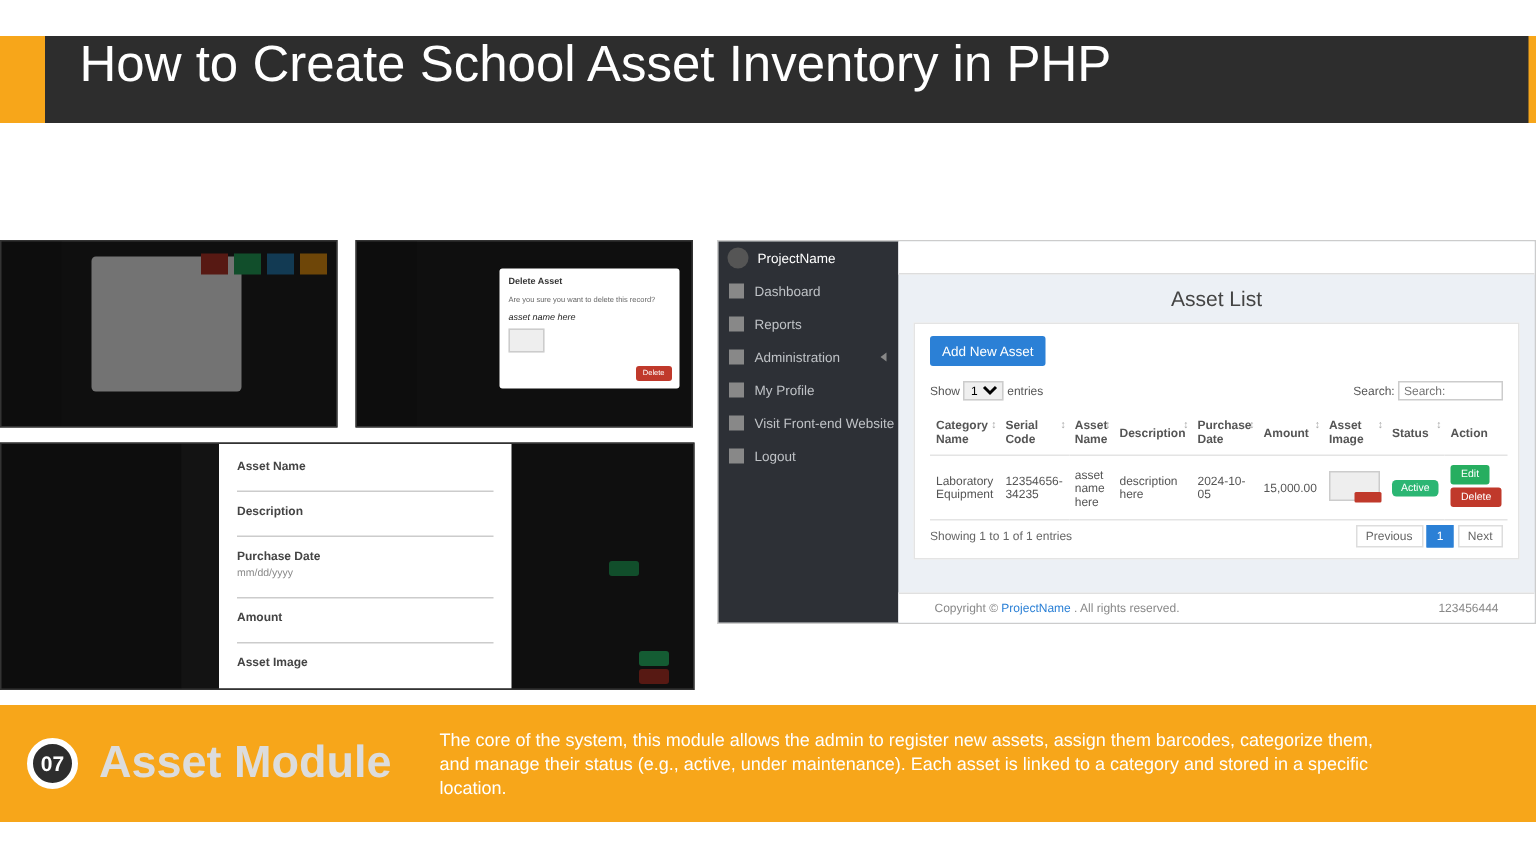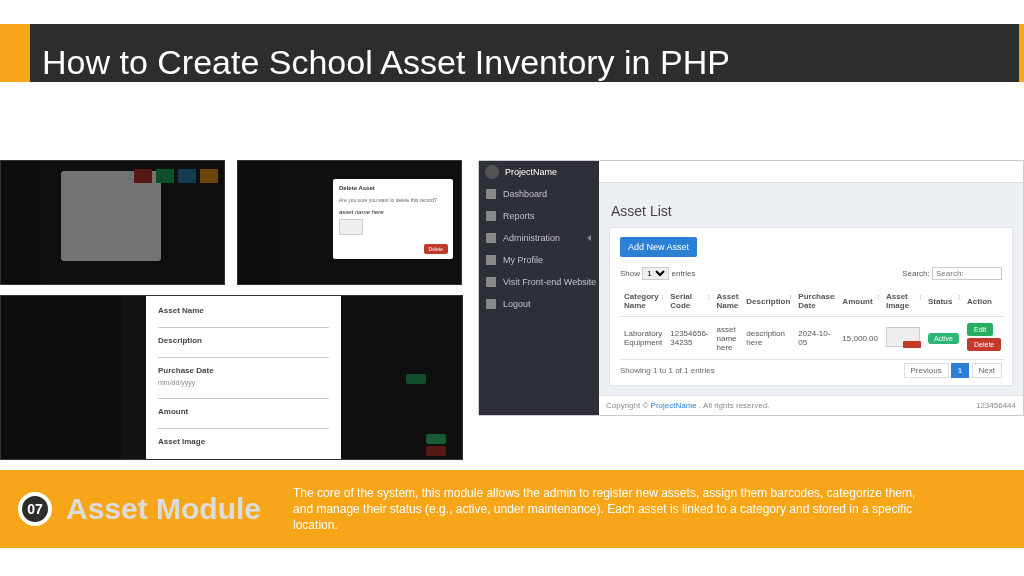--- a/index.html
+++ b/index.html
@@ -1,20 +1,20 @@
 <!DOCTYPE html>
 <html><head>
 <meta charset="utf-8">
 <style>
   * { margin:0; padding:0; box-sizing:border-box; font-family: Arial, Helvetica, sans-serif; }
   body { width:1024px; height:576px; background:#fff; overflow:hidden; position:relative; }
 
   
   .title-frame { position:absolute; top:24px; left:0; right:0; height:58px; background:#f7a61a; }
-  .title-inner { position:absolute; top:0; left:30px; right:5px; height:58px; background:#2d2d2d; display:flex; align-items:flex-end; padding-left:12px; }
+  .title-inner { position:absolute; top:0; left:30px; right:5px; height:58px; background:#2d2d2d; display:flex; align-items:flex-start; padding-left:23px; }
   .title-inner h1 { color:#fff; font-size:34px; font-weight:400; }
 
   
   .gallery { position:absolute; top:160px; left:0; right:0; height:300px; }
 
   .sshot { position:absolute; background:#222; border:1px solid #333; overflow:hidden; }
   .sshot.dim::after { content:""; position:absolute; inset:0; background:rgba(0,0,0,0.55); }
 
   
   .s1 { left:0; top:0; width:225px; height:125px; }
@@ -61,21 +61,21 @@
   .main-shot .sidebar .brand { height:22px; line-height:22px; padding-left:26px; position:relative; color:#fff; font-size:9px; }
   .main-shot .sidebar .brand::before { content:""; position:absolute; left:6px; top:4px; width:14px; height:14px; border-radius:50%; background:#555; }
   .main-shot .sidebar .user  { height:26px; line-height:26px; padding-left:28px; position:relative; border-bottom:1px solid #3a3d42; }
   .main-shot .sidebar .user::before { content:""; position:absolute; left:6px; top:5px; width:16px; height:16px; border-radius:50%; background:#777; }
   .main-shot .sidebar .navitem { height:22px; line-height:22px; padding-left:24px; position:relative; cursor:pointer; }
   .main-shot .sidebar .navitem .ico { position:absolute; left:7px; top:6px; width:10px; height:10px; background:#888; }
   .main-shot .sidebar .navitem .chev { position:absolute; right:8px; top:8px; width:0; height:0; border-top:3px solid transparent; border-bottom:3px solid transparent; border-right:4px solid #888; }
 
   .main-shot .content { position:absolute; left:120px; right:0; top:0; bottom:0; background:#ecf0f5; }
   .main-shot .hdrbar  { height:22px; background:#fff; border-bottom:1px solid #ddd; }
-  .main-shot .pgtitle { font-size:14px; color:#444; padding:20px 12px 4px; }
+  .main-shot .pgtitle { font-size:14px; color:#444; padding:8px 12px 4px;text-align:center; }
   .main-shot .box { background:#fff; margin:4px 10px 8px; border:1px solid #e4e4e4; padding:8px 10px 10px; }
 
   .main-shot .addbtn { display:inline-block; font-size:9px; color:#fff; background:#2b80d6; padding:5px 8px; border-radius:2px; cursor:pointer; }
 
   .main-shot .table-ctrls { display:flex; justify-content:space-between; align-items:center; font-size:8px; color:#555; margin-top:10px; }
   .main-shot .table-ctrls input { font-size:8px; width:70px; border:1px solid #ccc; padding:1px 3px; }
   .main-shot .table-ctrls select { font-size:8px; border:1px solid #ccc; }
 
   .main-shot table { width:100%; border-collapse:collapse; margin-top:6px; font-size:8px; color:#555; }
   .main-shot th, .main-shot td { padding:6px 4px; text-align:left; border-bottom:1px solid #e4e4e4; }
@@ -86,21 +86,21 @@
   .main-shot .btn-edit { background:#27ae60; }
   .main-shot .btn-del  { background:#c0392b; }
   .main-shot .btn-sm { font-size:7px; padding:3px 7px; color:#fff; border-radius:2px; display:inline-block; cursor:pointer; margin-bottom:2px; }
   .main-shot .thumb { width:34px; height:20px; background:#eee; border:1px solid #ccc; display:inline-block; position:relative; }
   .main-shot .thumb::after { content:""; position:absolute; right:-2px; bottom:-2px; width:18px; height:7px; background:#c0392b; border-radius:1px; }
 
   .main-shot .table-info { font-size:8px; color:#666; margin-top:6px; display:flex; justify-content:space-between; align-items:center; }
   .main-shot .pager span { font-size:8px; padding:2px 6px; border:1px solid #ddd; cursor:pointer; }
   .main-shot .pager span.cur { background:#2b80d6; color:#fff; border-color:#2b80d6; }
 
-  .main-shot .footer { position:absolute; left:120px; right:0; bottom:0; height:20px; background:#fff; border-top:1px solid #e0e0e0; font-size:8px; color:#888; padding:0 7px; display:flex; justify-content:space-between; align-items:center; }
+  .main-shot .footer { position:absolute; left:120px; right:0; bottom:0; height:20px; background:#fff; border-top:1px solid #e0e0e0; font-size:8px; color:#888; padding:0 24px; display:flex; justify-content:space-between; align-items:center; }
   .main-shot .footer a { color:#2b80d6; text-decoration:none; }
 
   
   .bottom-band { position:absolute; bottom:28px; left:0; right:0; height:78px; background:#f7a61a; display:flex; align-items:center; }
   .bottom-band .num { width:34px; height:34px; border-radius:50%; background:#2d2d2d; color:#fff; font-size:14px; font-weight:600; display:flex; align-items:center; justify-content:center; margin-left:18px; border:4px solid #fff; }
   .bottom-band .modtitle { color:#dcdcdc; font-size:30px; font-weight:600; margin-left:14px; }
   .bottom-band .desc { color:#fff; font-size:12px; line-height:1.35; margin-left:32px; max-width:630px; }
 </style>
 </head>
 <body>

